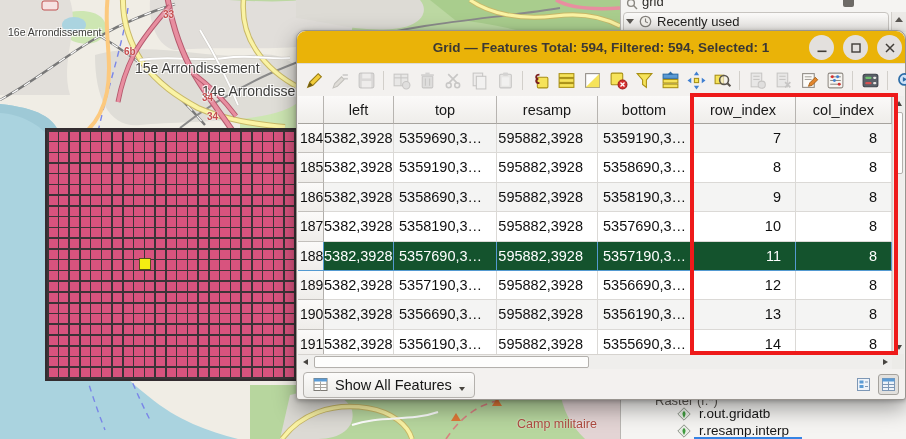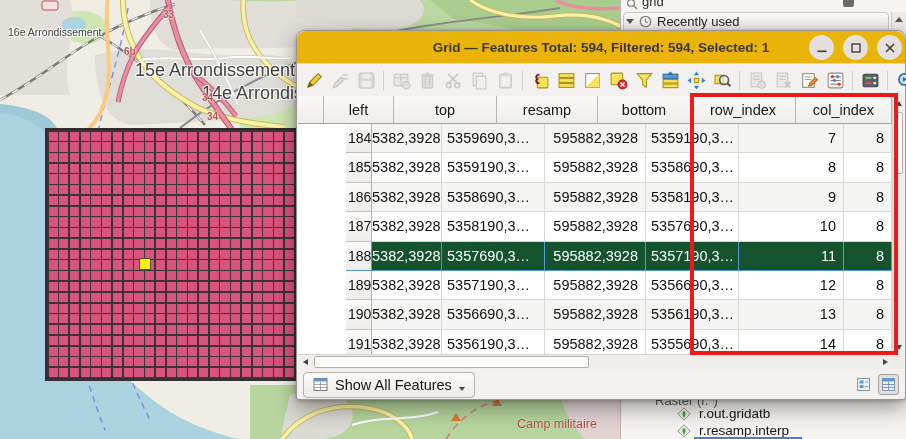--- a/index.html
+++ b/index.html
@@ -1,21 +1,21 @@
 <!DOCTYPE html>
 <html><head>
 <meta charset="utf-8">
 <style>
   * { margin:0; padding:0; box-sizing:border-box; }
   body { font-family:"Liberation Sans", sans-serif; }
   #stage { position:relative; width:906px; height:439px; overflow:hidden; background:#eef0e8; }
 
   
   #map { position:absolute; left:0; top:0; width:906px; height:439px; z-index:0; }
-  .map-label { position:absolute; color:#3f3e3c; font-size:18px; white-space:nowrap; z-index:2;
+  .map-label { position:absolute; color:#3f3e3c; font-size:14px; white-space:nowrap; z-index:2;
     text-shadow:1px 1px 0 rgba(255,255,255,.9), -1px -1px 0 rgba(255,255,255,.9), 1px -1px 0 rgba(255,255,255,.9), -1px 1px 0 rgba(255,255,255,.9); }
   .map-label.small { font-size:10.5px; }
   .road-ref { position:absolute; color:#c44d4d; font-size:10px; font-weight:bold; z-index:2;
     text-shadow:0 0 2px #fff,0 0 2px #fff; }
   .camp { position:absolute; color:#ae4a3f; font-size:12.5px; z-index:2;
     text-shadow:0 0 2px rgba(255,255,255,.8); }
 
   
   #grid-overlay { position:absolute; left:45px; top:128px; width:510px; height:253px; z-index:1;
     background-color:#d8537e;
@@ -73,27 +73,27 @@
   .hcell { background:linear-gradient(#fbfaf9,#efedea); border-right:1px solid #b7b4b0; border-bottom:1px solid #a6a39e;
     font-size:14.5px; color:#181818; display:flex; align-items:center; justify-content:center; overflow:hidden; }
   .c-rowid { width:26px; flex:0 0 auto; }
   .c-left { width:70px; flex:0 0 auto; }
   .c-top { width:103px; flex:0 0 auto; }
   .c-right { width:101px; flex:0 0 auto; }
   .c-bottom { width:93px; flex:0 0 auto; }
   .c-rowindex { width:105px; flex:0 0 auto; }
   .c-colindex { flex:1 1 auto; }
   .tbody { position:absolute; left:1px; top:93px; right:13px; height:230px; overflow:hidden; background:#fff; }
-  .trow { height:29.4px; display:flex; background:#fff;margin-left:48px; }
+  .trow { height:29.4px; display:flex; background:#fff; }
   .trow.shaded { background:#f4f4f3; }
   .trow .cell { font-size:14.5px; color:#101010; line-height:29px; white-space:nowrap; overflow:hidden;
     border-right:1px solid #dbd9d6; border-bottom:1px solid #dbd9d6; }
   .trow .rowhdr { background:linear-gradient(#fbfaf9,#efedea); border-right:1px solid #b2afab;
     border-bottom:1px solid #c3c0bc; padding-left:2px; font-size:14px; }
-  .trow .num { text-align:right; padding-right:7px; }
+  .trow .num { text-align:right; padding-right:14px; }
   .trow .trunc { text-align:left; padding-left:5px; }
   .trow.selected { background:#14532d; }
   .trow.selected .cell { color:#fff; border-right-color:#549ad1; border-bottom-color:#549ad1; }
   .trow.selected .rowhdr { color:#101010; }
 
   
   .vscroll { position:absolute; right:1px; top:65px; width:12px; height:258px; background:#efeeec; border-left:1px solid #d6d3cf; }
   .vthumb { position:absolute; left:1px; right:1px; top:16px; height:62px; background:#fdfdfc; border:1px solid #b3b0ac; border-radius:2px; }
   .sb-btn { position:absolute; left:0; right:0; height:14px; display:flex; align-items:center; justify-content:center; }
   .tri-up { width:0; height:0; border-left:3.5px solid transparent; border-right:3.5px solid transparent; border-bottom:5px solid #474440; }

